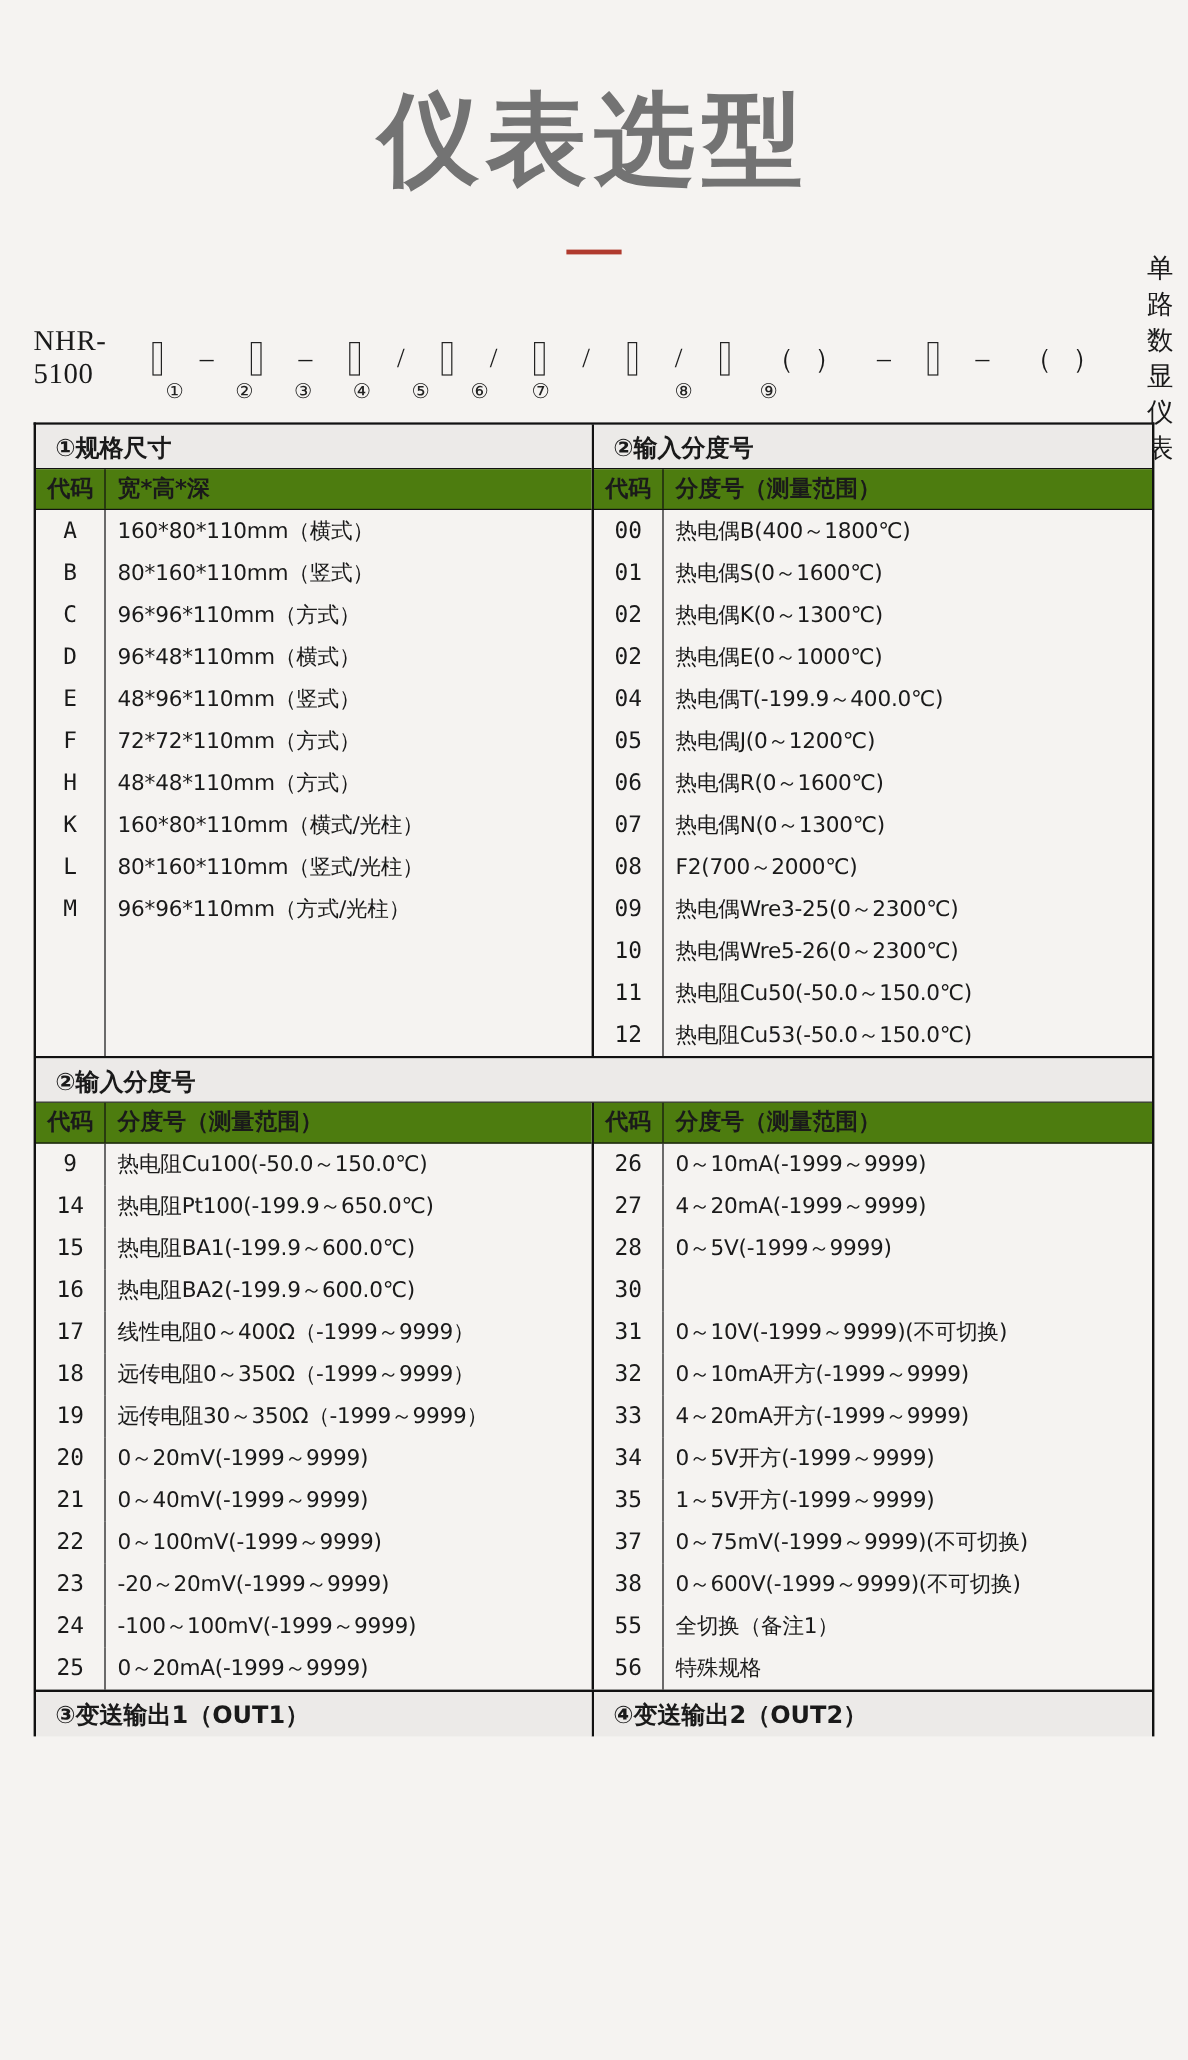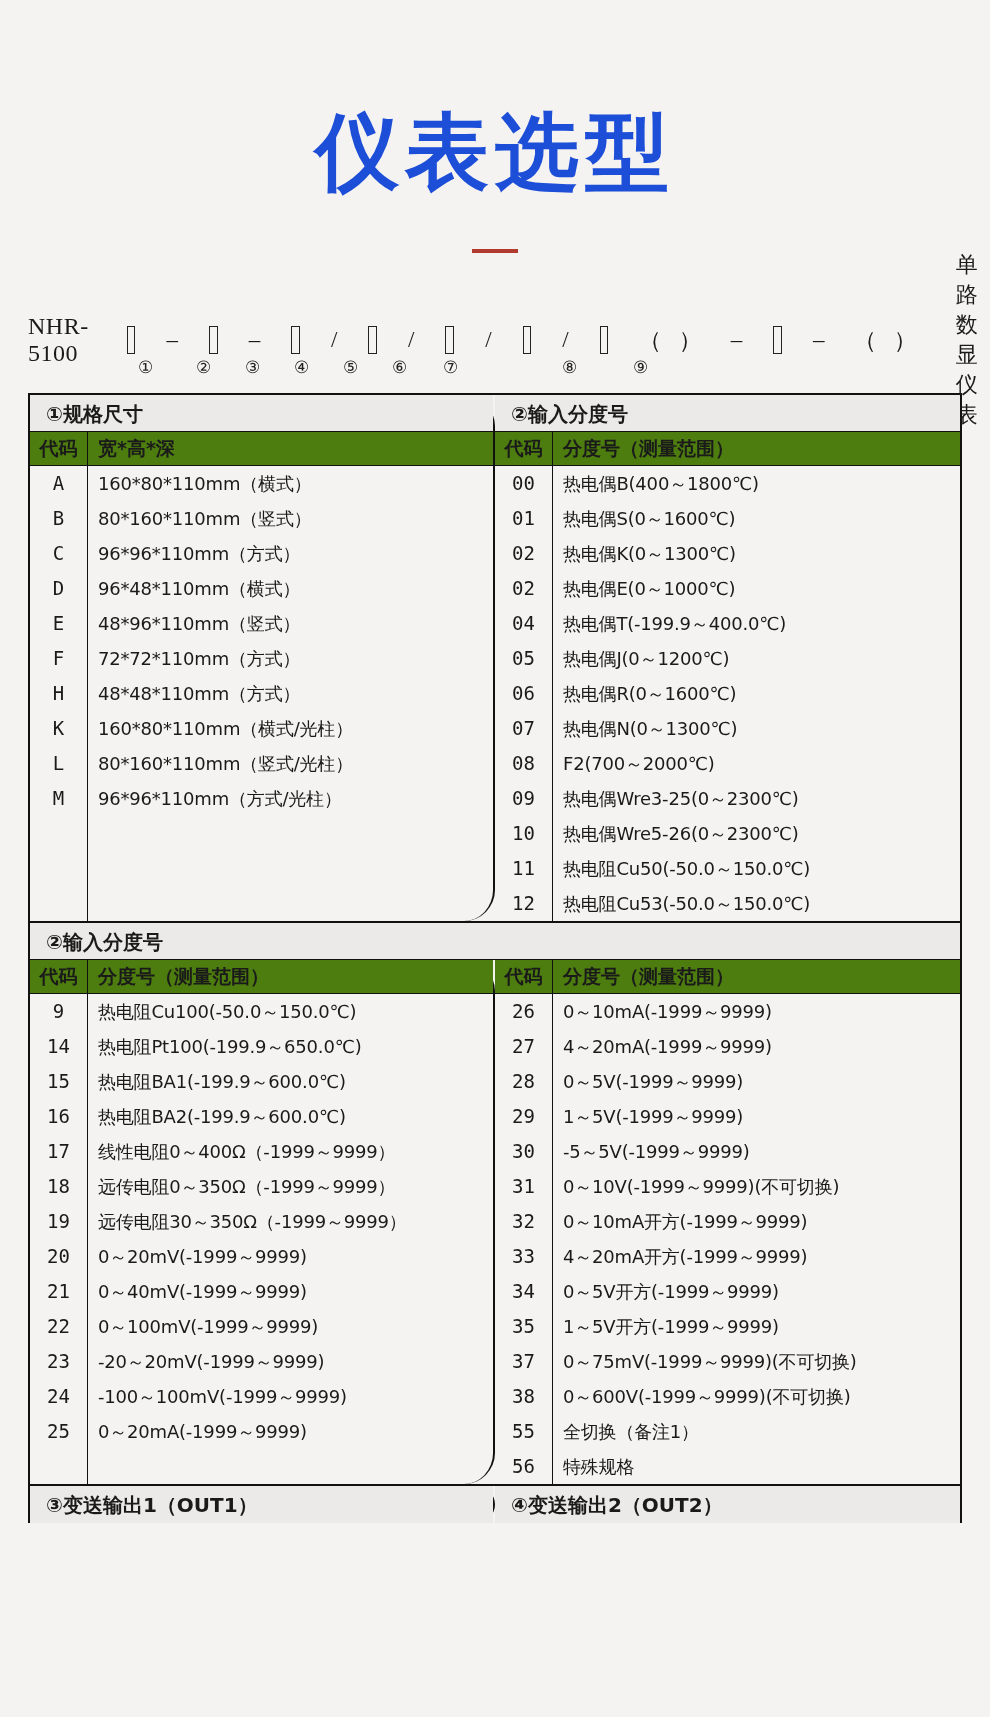--- a/index.html
+++ b/index.html
@@ -16,26 +16,26 @@
     overflow: hidden;
   }
   .page {
     width: 990px;
     height: 1717px;
     position: relative;
   }
   
   .title {
     text-align: center;
-    font-family: Liberation Mono, monospace;
+    font-family: Liberation Serif, serif;
     font-weight: bold;
     font-size: 84px;
     letter-spacing: 6px;
-    color: #1d4ed8;
-    padding-top: 113px;
+    color: #737373;
+    padding-top: 72px;
     line-height: 1.1;
   }
   .title-rule {
     width: 46px;
     height: 4px;
     background: #b03a2e;
     margin: 44px auto 0 auto;
   }
   
   .model-line {
@@ -94,21 +94,20 @@
     border: 2.5px solid #111;
     border-bottom: none;
   }
   .grid {
     display: flex;
     width: 100%;
   }
   .col {
     width: 50%;
     box-sizing: border-box;
-    border-radius: 31px;
   }
   .col.left {
     border-right: 2.5px solid #111;
   }
   .band {
     background: #eceae8;
     border-bottom: 1.6px solid #111;
     font-family: "DejaVu Sans", "Liberation Sans", sans-serif;
     font-weight: bold;
     font-size: 20px;
@@ -420,26 +419,21 @@
               </div>
             <div class="row">
                 <div class="c-code">27</div>
                 <div class="c-desc">4～20mA(-1999～9999)</div>
               </div>
             <div class="row">
                 <div class="c-code">28</div>
                 <div class="c-desc">0～5V(-1999～9999)</div>
               </div>
             <div class="row">
-                <div class="c-code">29</div>
-                <div class="c-desc">1～5V(-1999～9999)</div>
-              </div>
-            <div class="row">
                 <div class="c-code">30</div>
-                <div class="c-desc">-5～5V(-1999～9999)</div>
               </div>
             <div class="row">
                 <div class="c-code">31</div>
                 <div class="c-desc">0～10V(-1999～9999)(不可切换)</div>
               </div>
             <div class="row">
                 <div class="c-code">32</div>
                 <div class="c-desc">0～10mA开方(-1999～9999)</div>
               </div>
             <div class="row">

